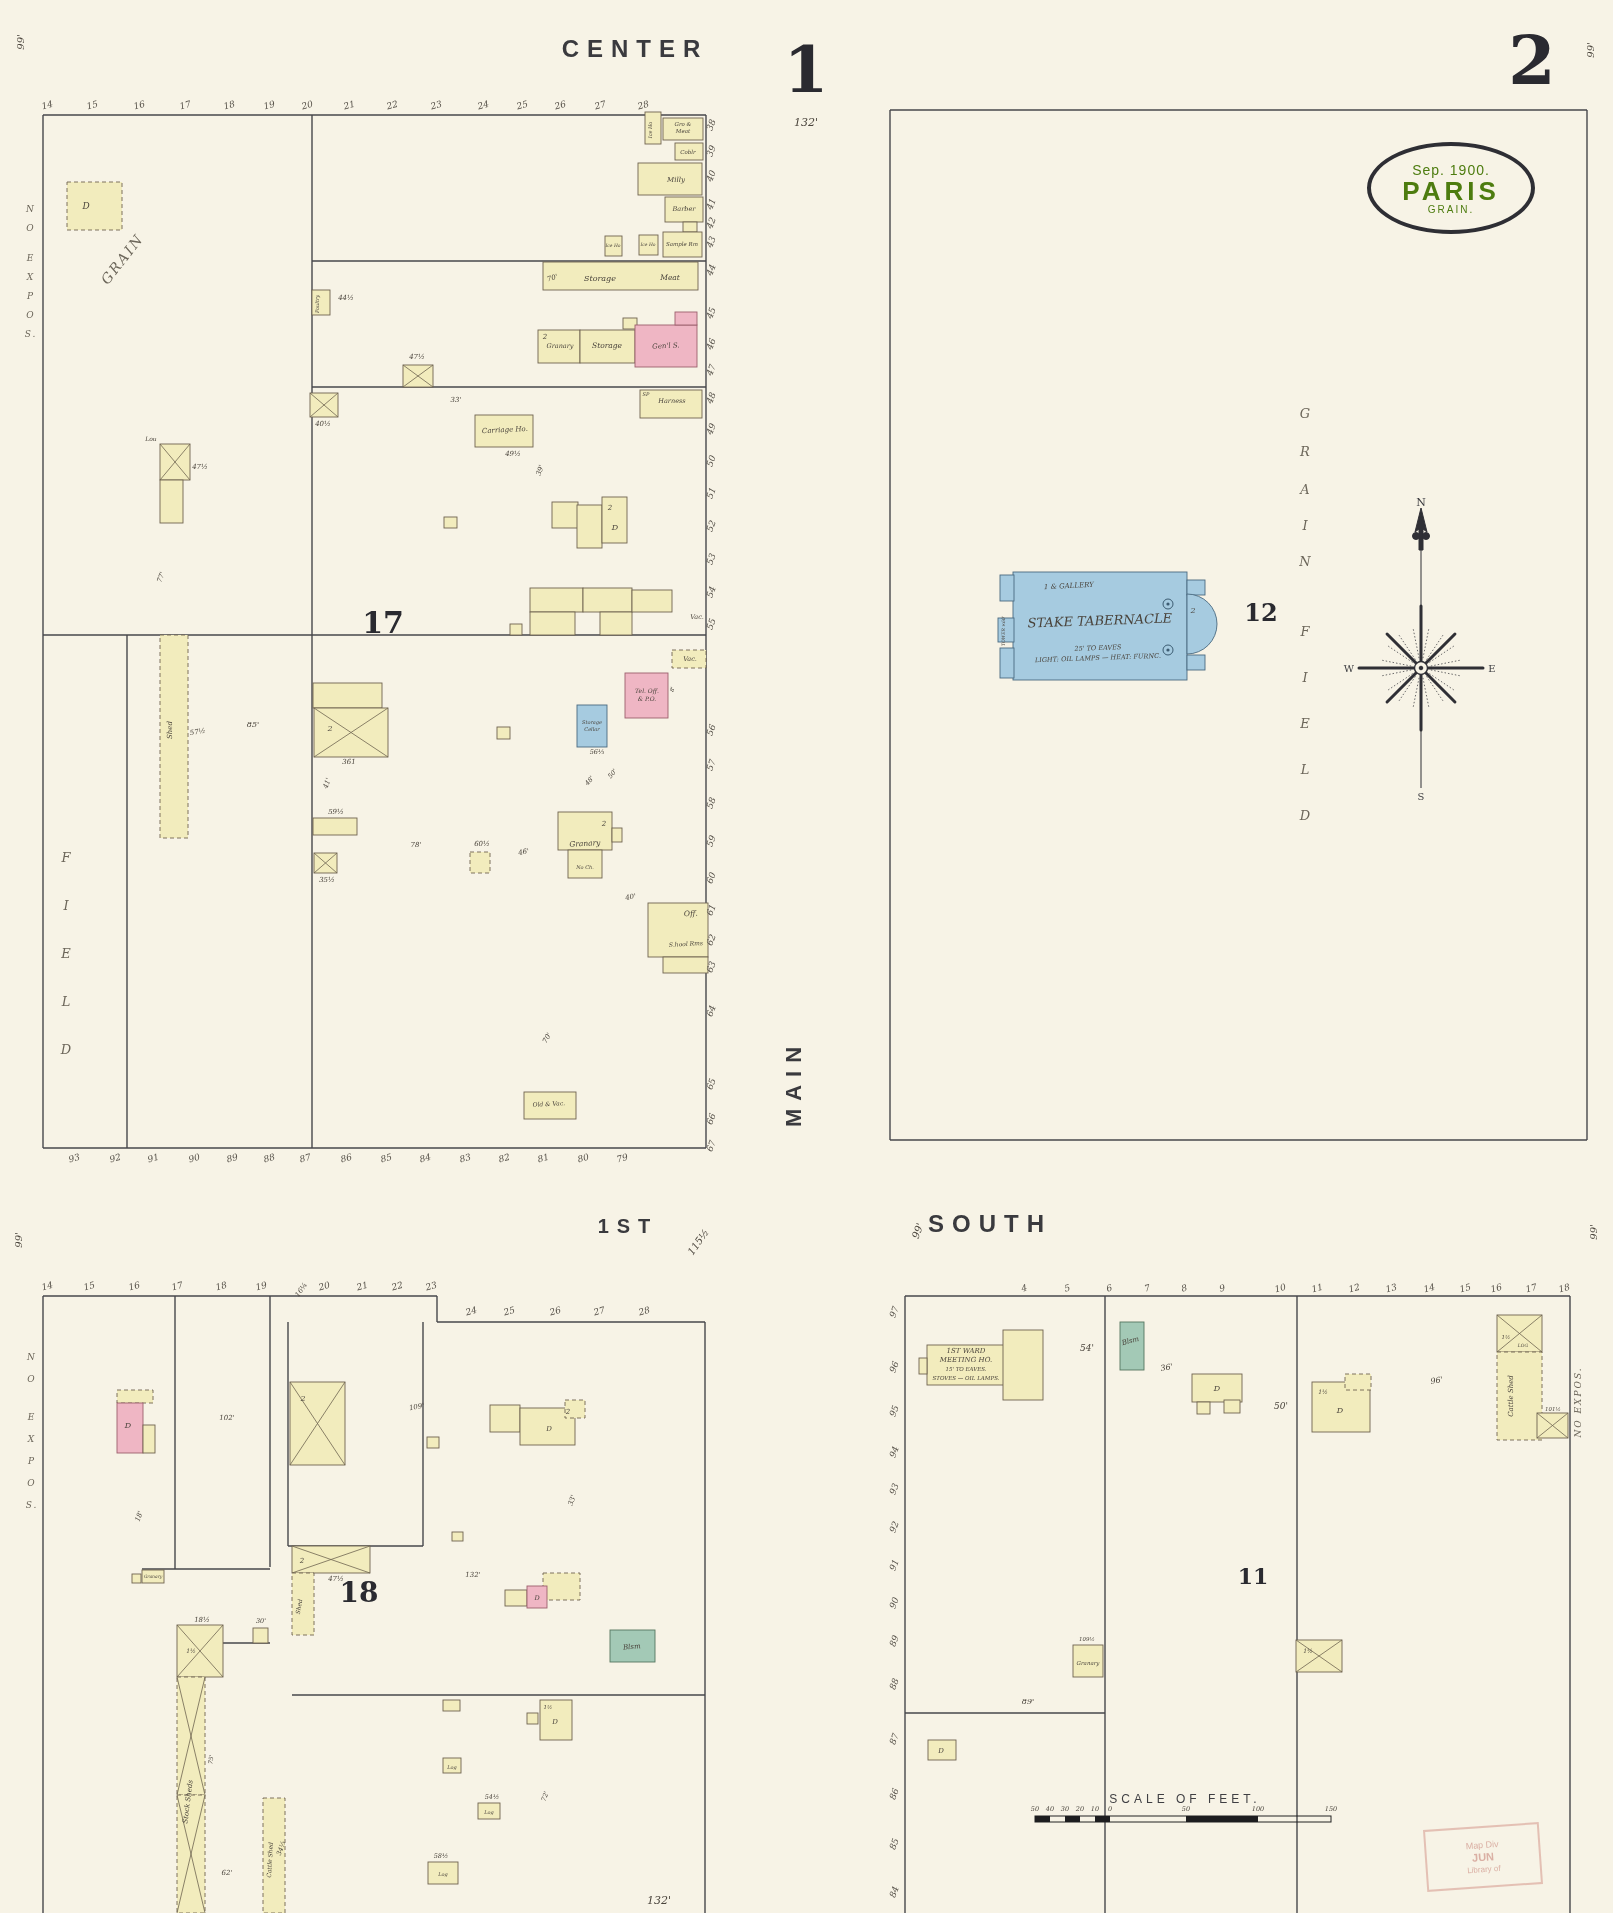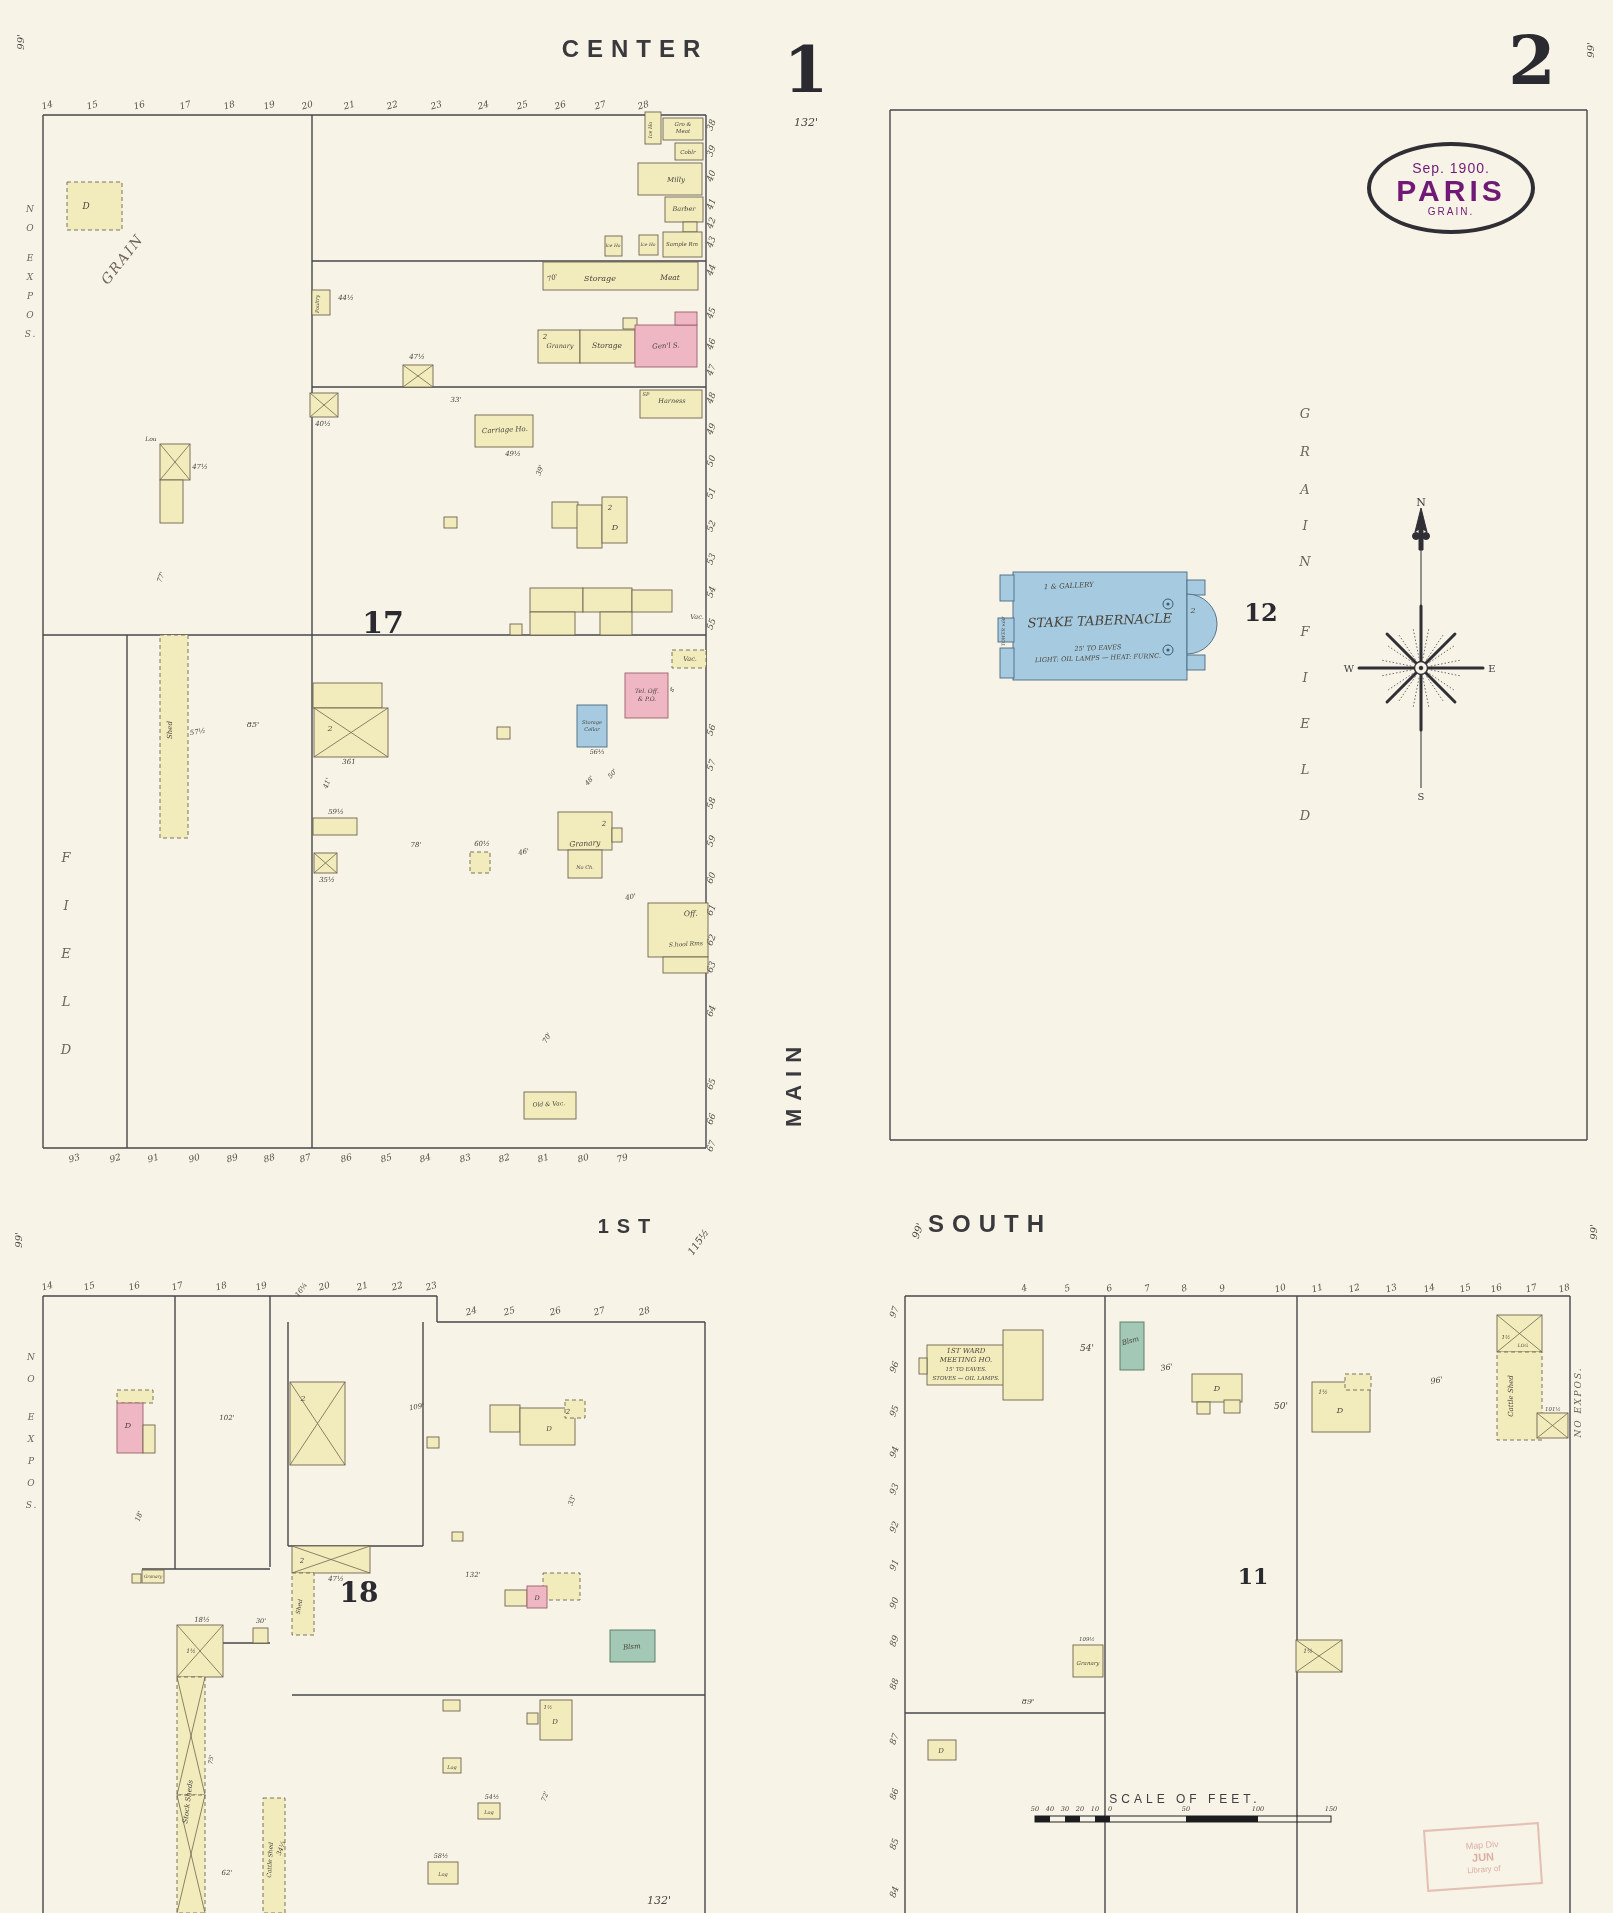--- a/index.html
+++ b/index.html
@@ -16,24 +16,24 @@
   .tick{font-family:"DejaVu Serif",serif;font-style:italic;fill:#4a443c;}
   .street-line{stroke:#47474b;stroke-width:1.4;}
   .bldg-y{fill:#f2ecbd;stroke:#6f6450;stroke-width:0.9;}
   .bldg-p{fill:#efb6c4;stroke:#9c5f6e;stroke-width:0.9;}
   .bldg-b{fill:#a6cbe0;stroke:#4a6a80;stroke-width:0.9;}
   .bldg-g{fill:#a3c9b6;stroke:#55775f;stroke-width:0.9;}
   .cross{stroke:#6f6450;stroke-width:0.8;}
   
   .date-stamp{position:absolute;left:1367px;top:142px;width:160px;height:84px;
       border:4px solid #2e2e34;border-radius:50%;display:flex;flex-direction:column;
-      align-items:center;justify-content:center;color:#701a75;background:transparent;
+      align-items:center;justify-content:center;color:#4d7c0f;background:transparent;
       font-family:"Liberation Sans",sans-serif;}
   .date-stamp .l1{font-size:14px;letter-spacing:1px;}
-  .date-stamp .l2{font-size:30px;font-weight:bold;letter-spacing:4px;line-height:1;}
+  .date-stamp .l2{font-size:26px;font-weight:bold;letter-spacing:4px;line-height:1;}
   .date-stamp .l3{font-size:10px;letter-spacing:2px;}
   
   .library-stamp{position:absolute;left:1425px;top:1826px;width:112px;height:58px;
       border:2px solid rgba(205,130,120,0.45);transform:rotate(-4deg);
       color:rgba(195,120,110,0.55);font-family:"Liberation Sans",sans-serif;
       display:flex;flex-direction:column;align-items:center;justify-content:center;line-height:1.25;}
   .library-stamp .s1{font-size:9px;}
   .library-stamp .s2{font-size:11px;font-weight:bold;}
   .library-stamp .s3{font-size:8px;}
 </style>

